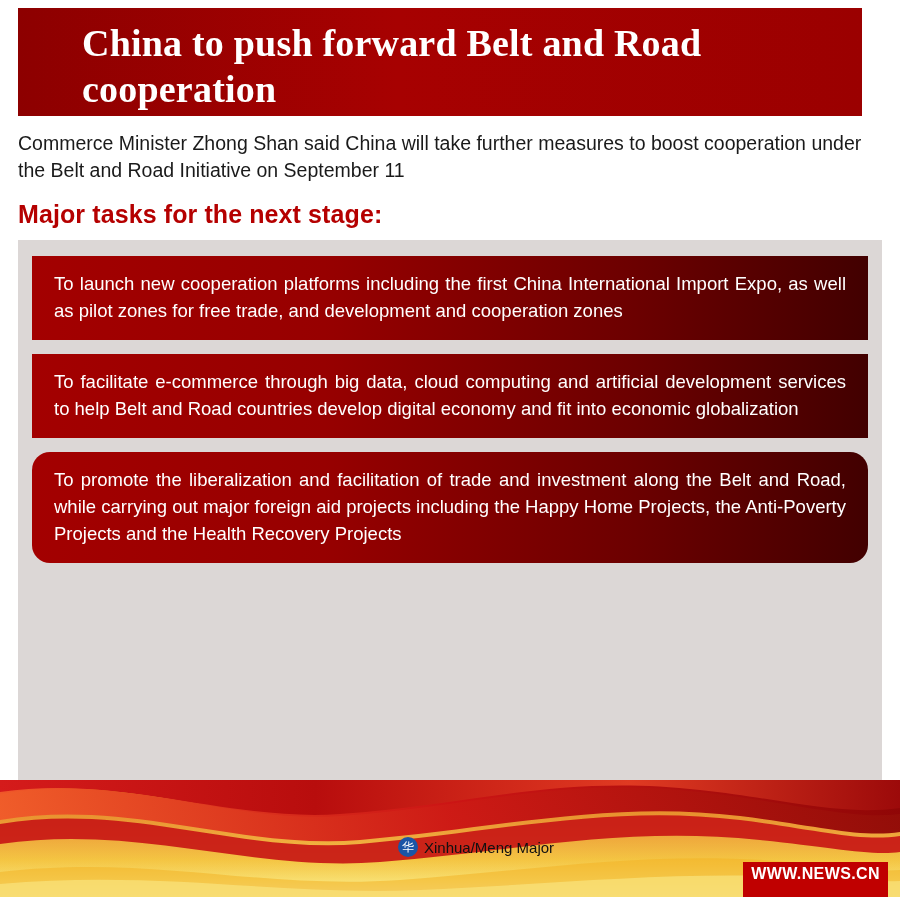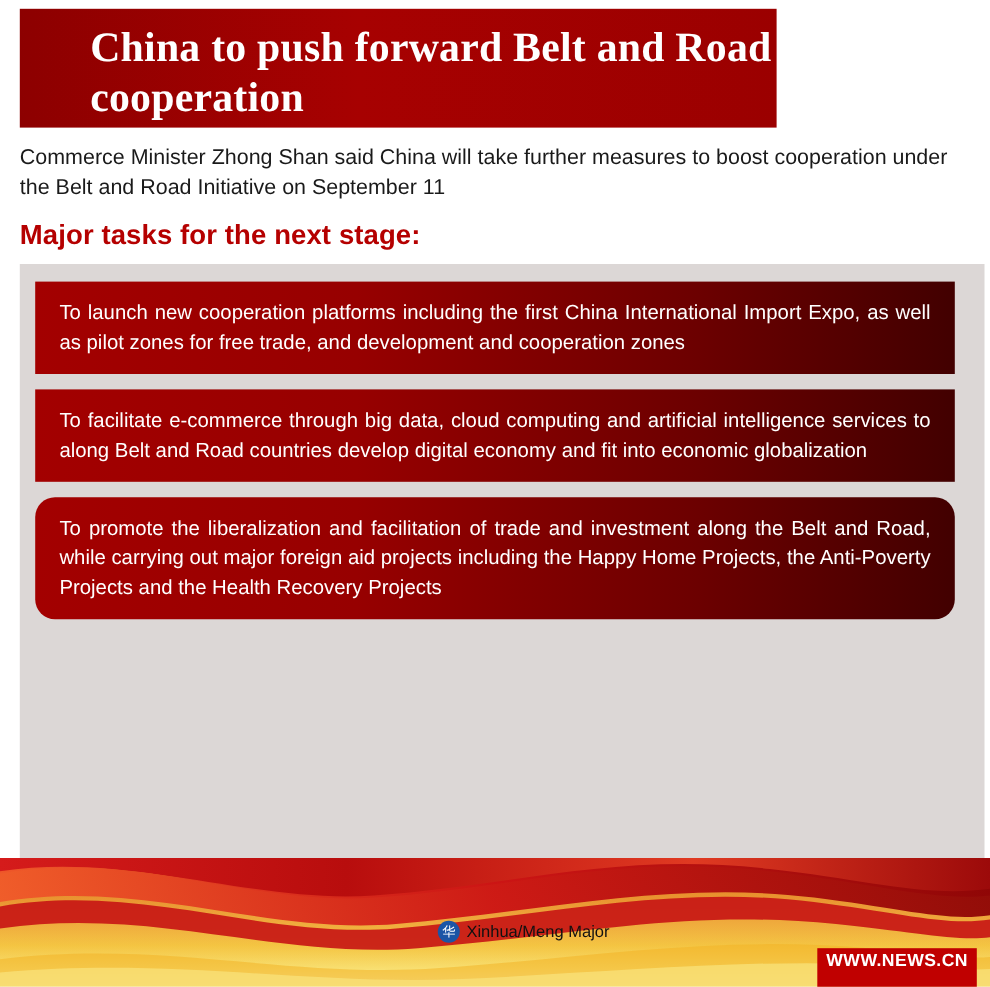--- a/index.html
+++ b/index.html
@@ -19,21 +19,21 @@
     height: 897px;
     background: #ffffff;
     box-sizing: border-box;
   }
 
   
   .header-band {
     position: absolute;
     left: 18px;
     top: 8px;
-    width: 688px;
+    width: 844px;
     height: 108px;
     background: #9e0000;
     background: linear-gradient(90deg, #8d0000 0%, #a70101 45%, #9b0000 100%);
   }
   .header-title {
     position: absolute;
     left: 64px;
     top: 12px;
     width: 790px;
     color: #ffffff;
@@ -68,21 +68,20 @@
   }
 
   
   .panel {
     position: absolute;
     left: 18px;
     top: 240px;
     width: 864px;
     height: 540px;
     background: #dcd7d6;
-    padding-left: 13px;
   }
   .items {
     position: absolute;
     left: 14px;
     top: 16px;
     width: 836px;
   }
   .item {
     margin-bottom: 14px;
     padding: 14px 22px 16px 22px;
@@ -159,21 +158,21 @@
     <div class="header-title">China to push forward Belt and Road cooperation</div>
   </div>
 
   <div class="intro">Commerce Minister Zhong Shan said China will take further measures to boost cooperation under the Belt and Road Initiative on September 11</div>
 
   <div class="section-heading">Major tasks for the next stage:</div>
 
   <div class="panel">
     <div class="items">
       <div class="item">To launch new cooperation platforms including the first China International Import Expo, as well as pilot zones for free trade, and development and cooperation zones</div>
-      <div class="item">To facilitate e-commerce through big data, cloud computing and artificial intelligence services to along Belt and Road countries develop digital economy and fit into economic globalization</div>
+      <div class="item">To facilitate e-commerce through big data, cloud computing and artificial development services to help Belt and Road countries develop digital economy and fit into economic globalization</div>
       <div class="item">To promote the liberalization and facilitation of trade and investment along the Belt and Road, while carrying out major foreign aid projects including the Happy Home Projects, the Anti-Poverty Projects and the Health Recovery Projects</div>
     </div>
   </div>
 
   <div class="footer">
     <svg viewBox="0 0 900 117" preserveAspectRatio="none">
       <defs>
         <linearGradient id="ribbonGrad" x1="0" y1="0" x2="1" y2="0">
           <stop offset="0%" stop-color="#d51b1b"></stop>
           <stop offset="35%" stop-color="#b80d0d"></stop>

